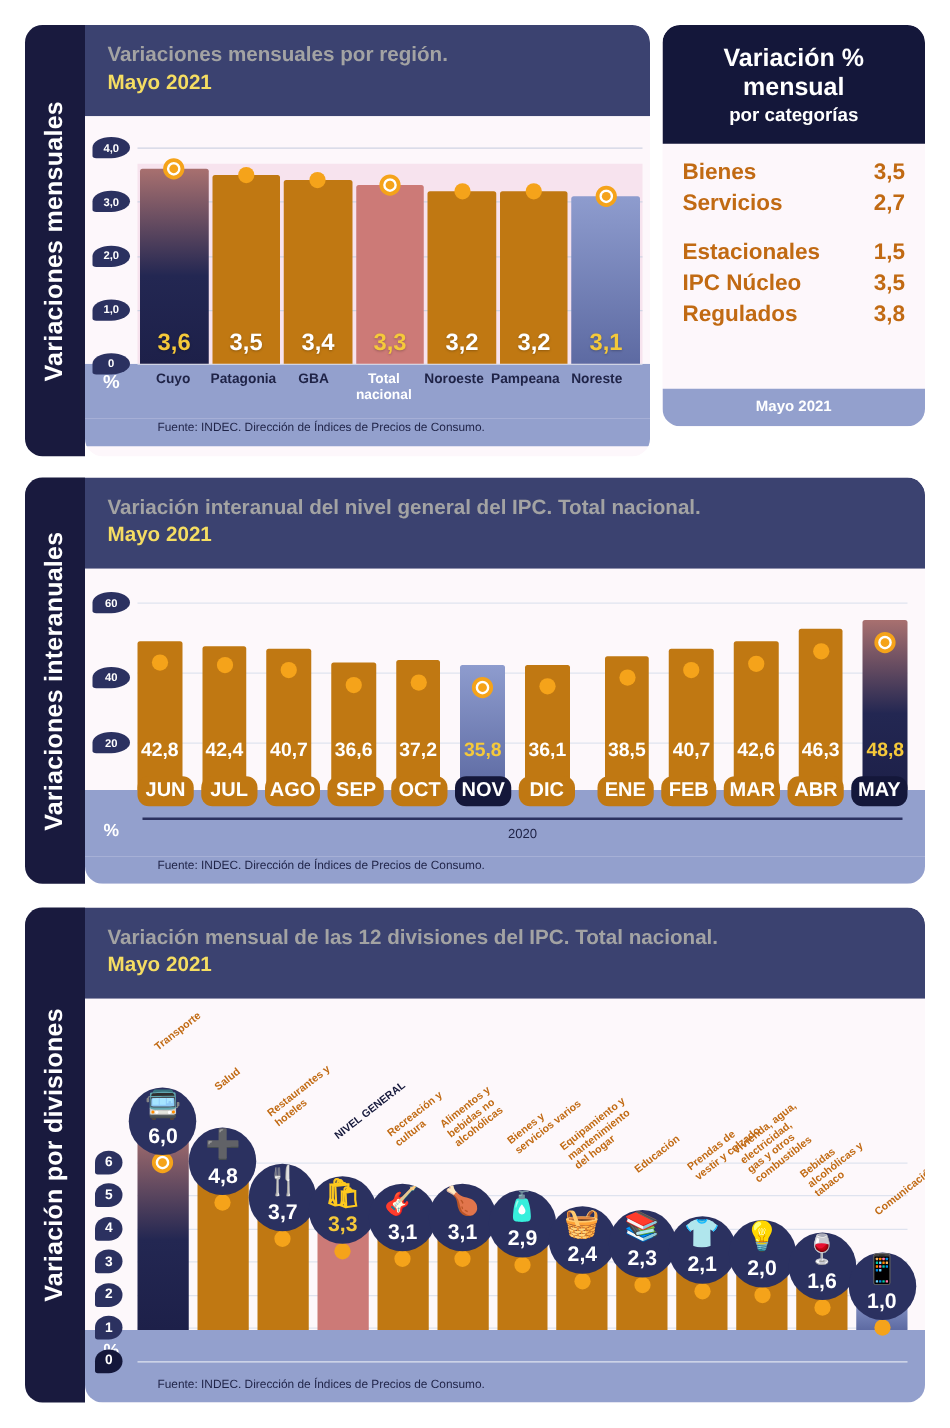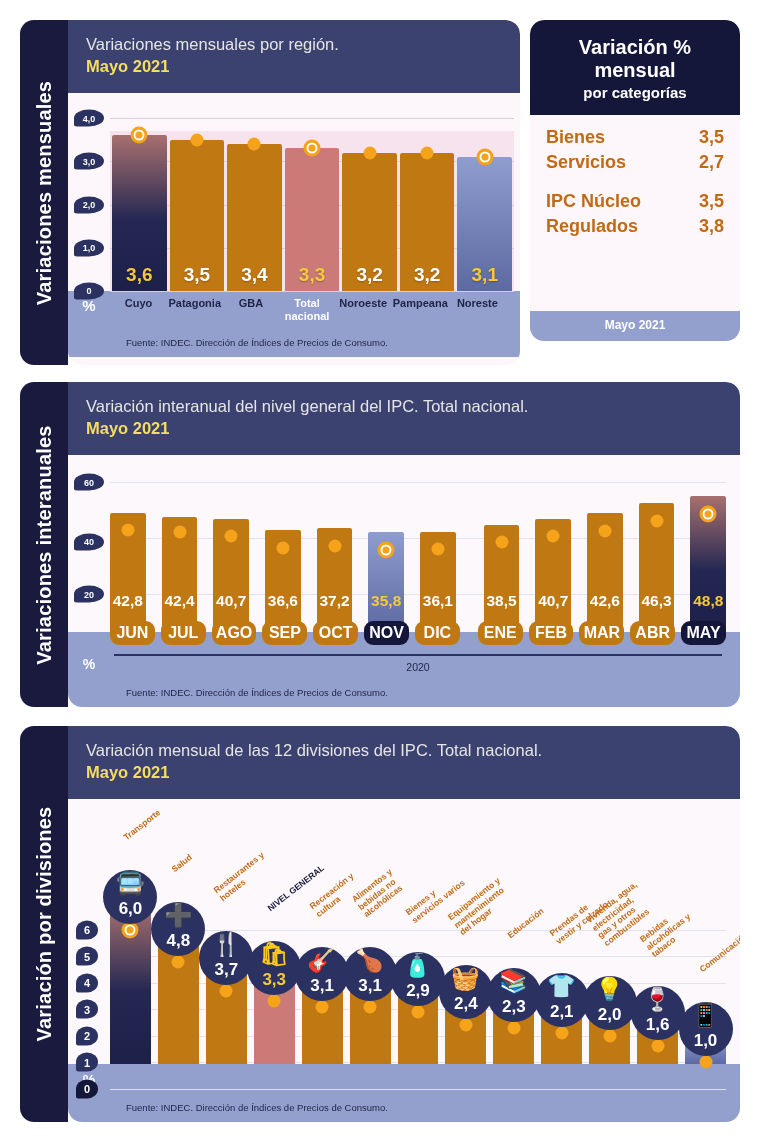--- a/index.html
+++ b/index.html
@@ -42,23 +42,23 @@
     border-radius: 0 14px 14px 14px;
     overflow: hidden;
     background: #fdf8fb;
   }
   .panel-header {
     background: #3b4270;
     padding: 14px 18px 16px 18px;
     border-radius: 0 14px 0 0;
   }
   .panel-header .t1 {
-    color: #e5e5e5;
+    color: #a3a3a3;
     font-size: 16.5px;
-    font-weight: normal;
+    font-weight: bold;
     line-height: 1.25;
   }
   .panel-header .t2 {
     color: #f5dd62;
     font-size: 16.5px;
     font-weight: bold;
     line-height: 1.35;
   }
 
   
@@ -392,20 +392,24 @@
       <div class="cc-row">
         <span>Bienes</span>
         <span>3,5</span>
       </div>
       <div class="cc-row">
         <span>Servicios</span>
         <span>2,7</span>
       </div>
       <div class="cc-gap"></div>
       <div class="cc-row">
+        <span>Estacionales</span>
+        <span>1,5</span>
+      </div>
+      <div class="cc-row">
         <span>IPC Núcleo</span>
         <span>3,5</span>
       </div>
       <div class="cc-row">
         <span>Regulados</span>
         <span>3,8</span>
       </div>
     </div>
   <div class="cc-foot">Mayo 2021</div>
 </div>

